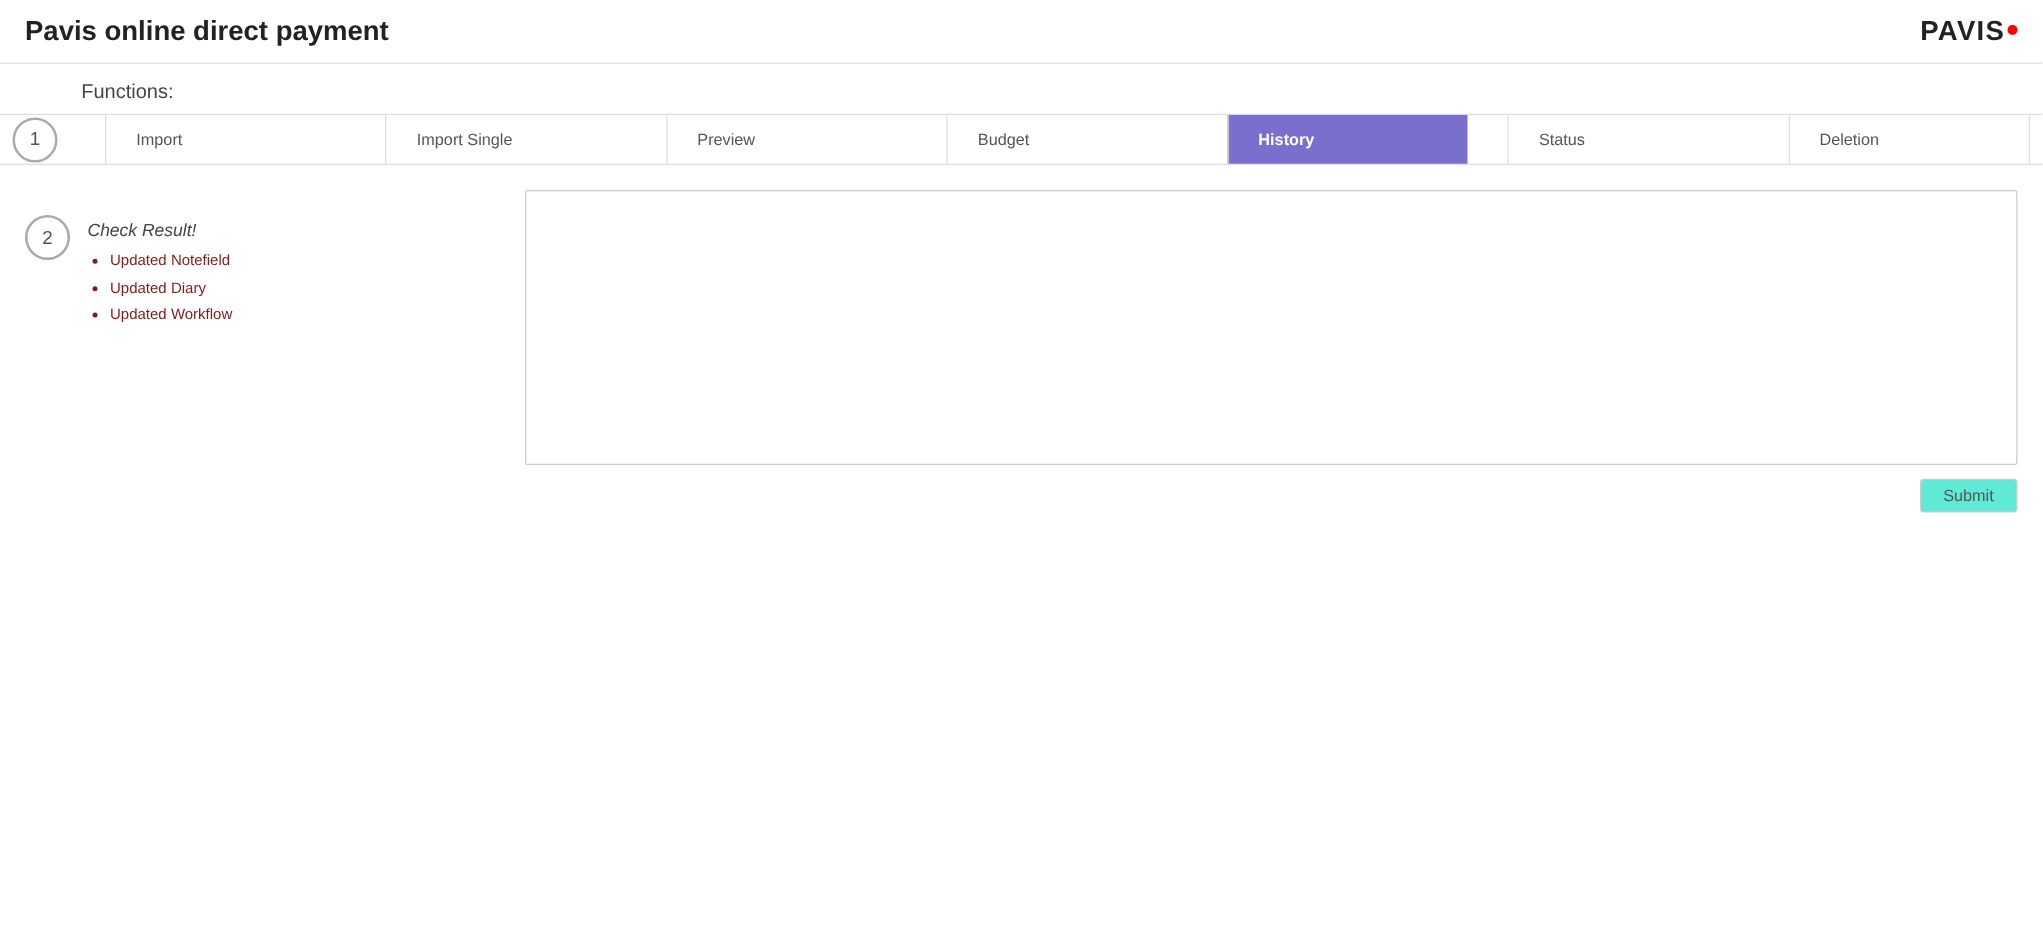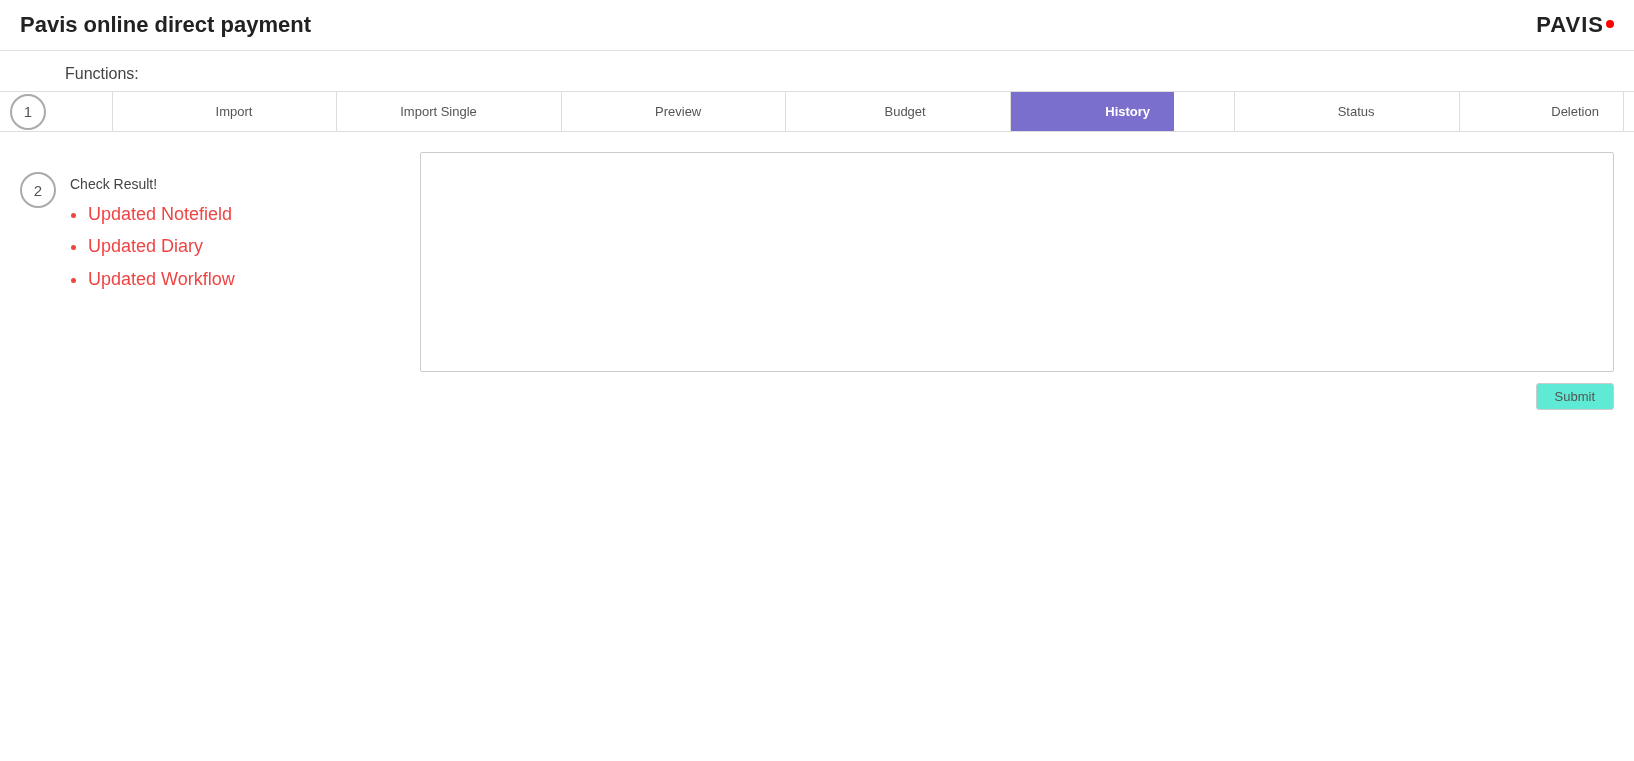--- a/index.html
+++ b/index.html
@@ -62,26 +62,25 @@
       justify-content: center;
       font-size: 15px;
       color: #555;
       flex-shrink: 0;
       margin-right: 6px;
     }
     .tab-item {
       padding: 12px 24px;
       cursor: pointer;
       border-left: 1px solid #ddd;
-      text-align: right;
+      text-align: left;
       color: #555;
       font-size: 13px;
       flex: 1;
       white-space: nowrap;
-      margin-left: 28px;
     }
     .tab-item:last-child {
       border-right: 1px solid #ddd;
     }
     .tab-item.active {
       background: #7b6fce;
       color: #fff;
       font-weight: bold;
     }
     .main-content {
@@ -112,26 +111,27 @@
       color: #555;
       flex-shrink: 0;
     }
     .step2-content {
       padding-top: 4px;
     }
     .step2-title {
       font-size: 14px;
       color: #444;
       margin-bottom: 6px;
+      font-style: italic;
     }
     .step2-list {
       list-style: disc;
       padding-left: 18px;
-      color: #ef4444;
-      font-size: 18px;
+      color: #7f1d1d;
+      font-size: 12px;
       line-height: 1.8;
     }
     .right-panel {
       flex: 1;
     }
     .section-label {
       font-size: 15px;
       color: #444;
       margin-bottom: 8px;
     }

